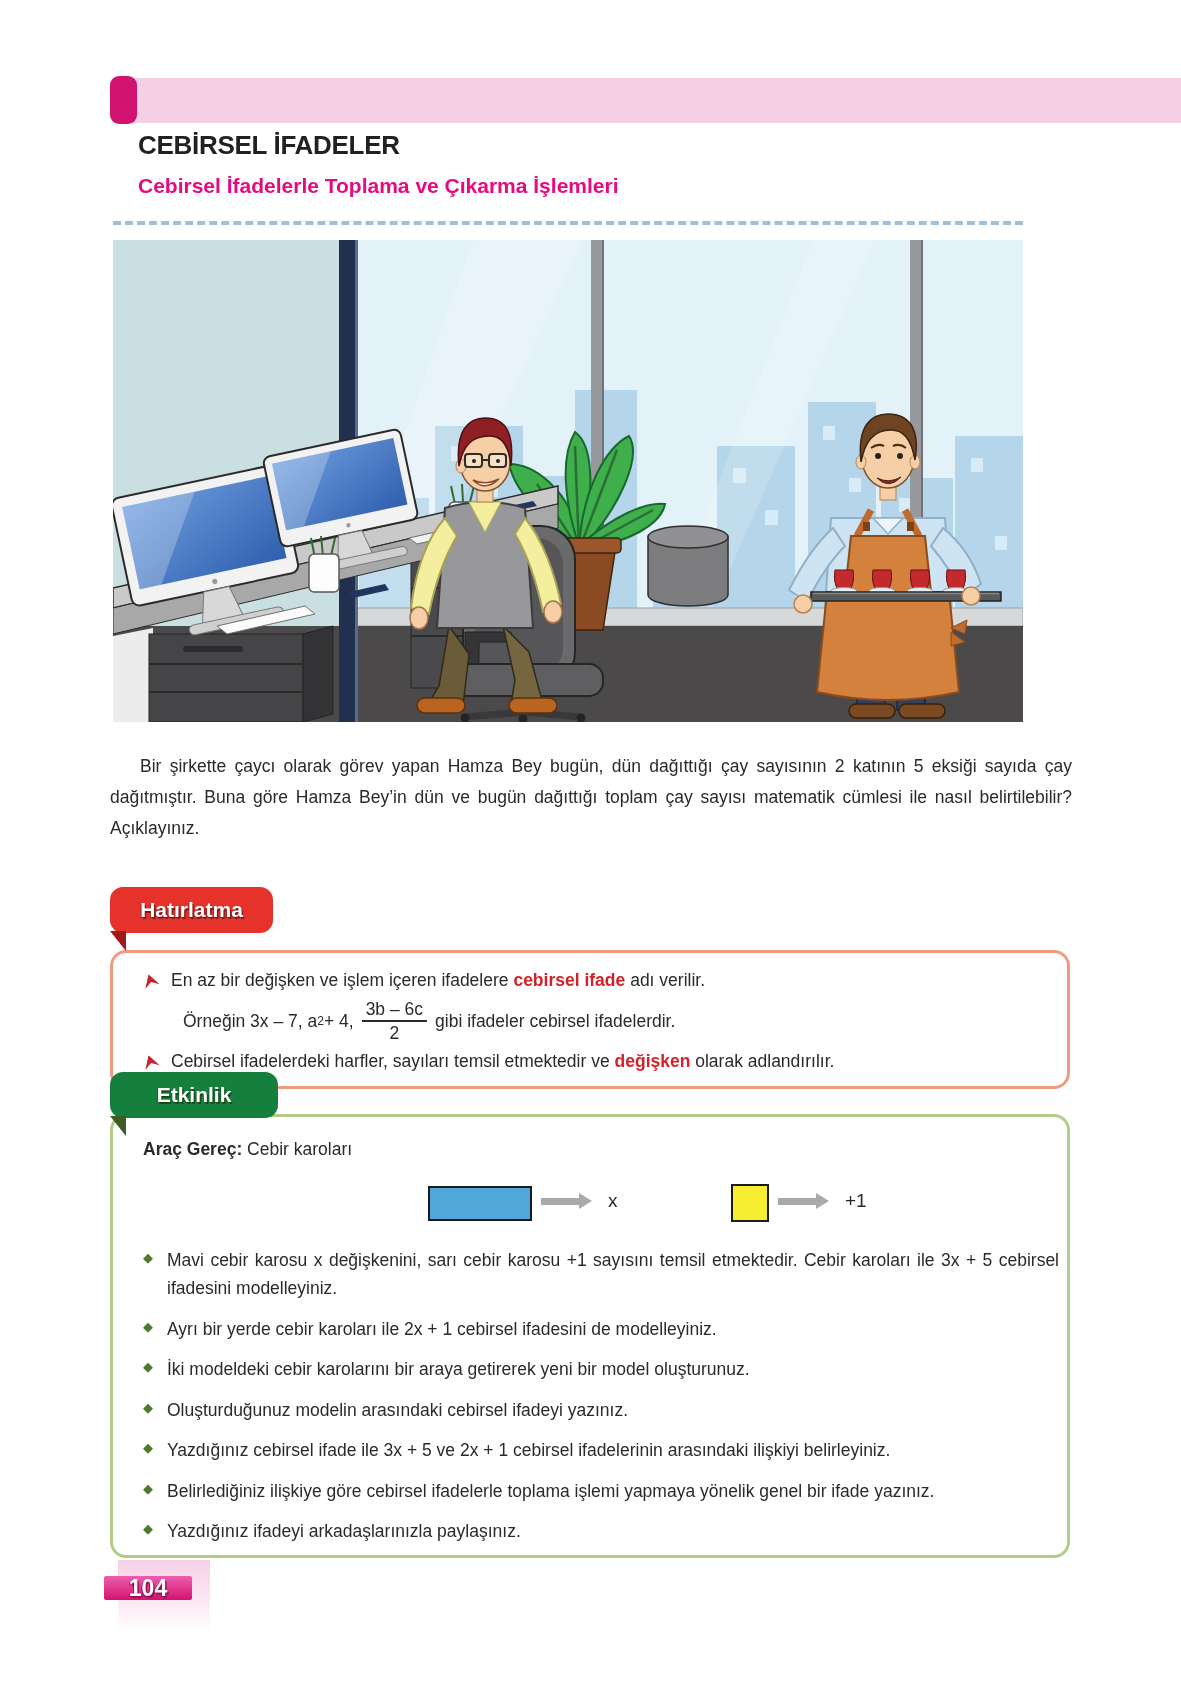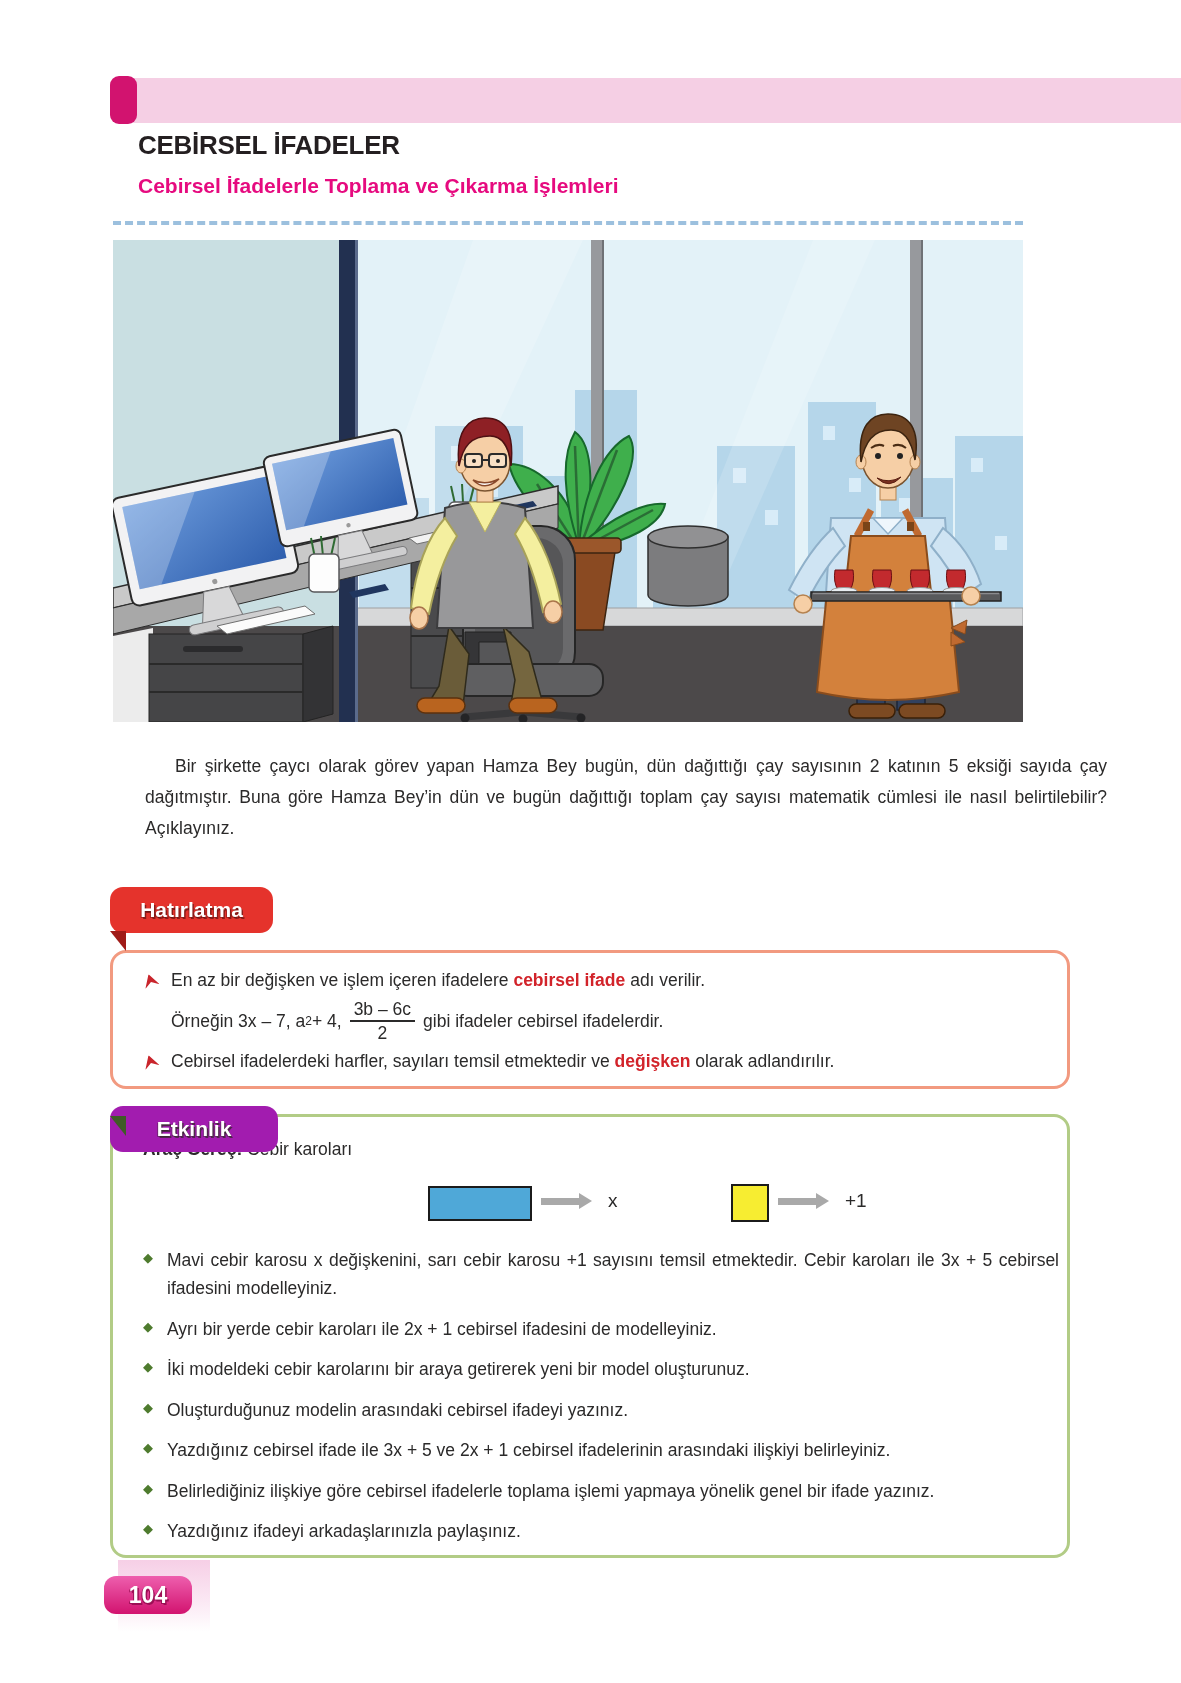--- a/index.html
+++ b/index.html
@@ -12,40 +12,40 @@
           background:#d2136f;border-radius:9px;}
   .title{position:absolute;left:138px;top:130px;font-size:26px;font-weight:bold;
          color:#241f21;letter-spacing:-0.3px;}
   .subtitle{position:absolute;left:138px;top:174px;font-size:21px;font-weight:bold;color:#e60a7f;}
   
   .dashline{position:absolute;left:113px;top:221px;width:910px;height:0;
             border-top:4px dashed #9cc0de;}
   .illus{position:absolute;left:113px;top:240px;width:910px;height:482px;}
   
   .intro{position:absolute;left:110px;top:733px;width:962px;font-size:17.5px;
-         line-height:31px;text-align:justify;text-indent:30px;color:#2b2a2a;margin-left:35px;}
+         line-height:31px;text-align:justify;text-indent:30px;color:#2b2a2a;}
   
   .notebox{position:absolute;left:110px;top:950px;width:954px;height:133px;
            border:3px solid #f29a80;border-radius:16px;background:#ffffff;}
   .badge{position:absolute;height:46px;display:flex;align-items:center;justify-content:center;
          color:#ffffff;font-weight:bold;font-size:21px;border-radius:13px;
          text-shadow:1.5px 1.5px 0 rgba(60,10,10,0.55), -1px 1px 0 rgba(60,10,10,0.35);}
   .badge-red{left:110px;top:887px;width:163px;background:#e5332c;}
   .fold-red{position:absolute;left:110px;top:931px;width:16px;height:20px;background:#a01b18;
             clip-path:polygon(0 0,100% 0,100% 100%);}
-  .badge-green{left:110px;top:1072px;width:168px;background:#a21caf;
-               text-shadow:1.5px 1.5px 0 rgba(25,45,10,0.6), -1px 1px 0 rgba(25,45,10,0.35);margin-top:34px;}
+  .badge-green{left:110px;top:1072px;width:168px;background:#15803d;
+               text-shadow:1.5px 1.5px 0 rgba(25,45,10,0.6), -1px 1px 0 rgba(25,45,10,0.35);}
   .fold-green{position:absolute;left:110px;top:1116px;width:16px;height:20px;background:#3f5c26;
               clip-path:polygon(0 0,100% 0,100% 100%);}
   .notebox .inner{padding:17px 26px 0 30px;font-size:17.5px;}
   .n-item{display:flex;align-items:flex-start;gap:13px;}
   .arrowhead{flex:0 0 auto;margin-top:4px;width:15px;height:13px;background:#c9252c;
              clip-path:polygon(50% 0,100% 100%,50% 62%,0 100%);transform:rotate(-18deg);}
   .hl-red{color:#d2232a;font-weight:bold;}
-  .example{margin:8px 0 6px 28px;display:flex;align-items:center;flex-wrap:nowrap;}
+  .example{margin:8px 0 6px 40px;display:flex;align-items:center;flex-wrap:nowrap;}
   sup{font-size:12px;}
   .frac{display:inline-block;text-align:center;margin:0 8px;vertical-align:middle;line-height:1.15;}
   .frac .top{display:block;border-bottom:2px solid #2b2a2a;padding:0 4px 1px;}
   .frac .bot{display:block;padding-top:1px;}
   .n-item2{margin-top:8px;}
   
   .actbox{position:absolute;left:110px;top:1114px;width:954px;height:438px;
           border:3px solid #b2cc86;border-radius:16px;background:#ffffff;}
   .actbox .inner{padding:22px 8px 0 30px;font-size:17.5px;}
   .materials b{font-weight:bold;}
@@ -60,21 +60,21 @@
   .ga1{left:398px;} .ga2{left:635px;}
   .tile-label{position:absolute;top:6px;font-size:19px;color:#2b2a2a;}
   .tl1{left:465px;} .tl2{left:702px;}
   .blist{margin:22px 0 0 0;padding:0;list-style:none;}
   .blist li{display:flex;align-items:flex-start;gap:14px;margin-bottom:12.5px;}
   .diamond{flex:0 0 auto;margin-top:5px;font-size:13px;color:#4e7b2e;line-height:1;}
   .btext{flex:1 1 auto;text-align:justify;line-height:28px;}
   
   .pnstrip{position:absolute;left:118px;top:1560px;width:92px;height:72px;
            background:linear-gradient(180deg,#f6cfe6 0%,#fbe7f3 55%,rgba(255,255,255,0) 100%);}
-  .pnbadge{position:absolute;left:104px;top:1576px;width:88px;height:38px;border-radius:12px;
+  .pnbadge{position:absolute;left:104px;top:1576px;width:88px;height:24px;border-radius:2px;
            background:linear-gradient(180deg,#ee5fae 0%,#d2136f 100%);
            display:flex;align-items:center;justify-content:center;color:#fff;
            font-size:23px;font-weight:bold;
            text-shadow:1.5px 1.5px 0 #9c0f55, -1px 1px 0 #9c0f55;}
 </style>
 </head>
 <body>
 
 <div class="page">
 

